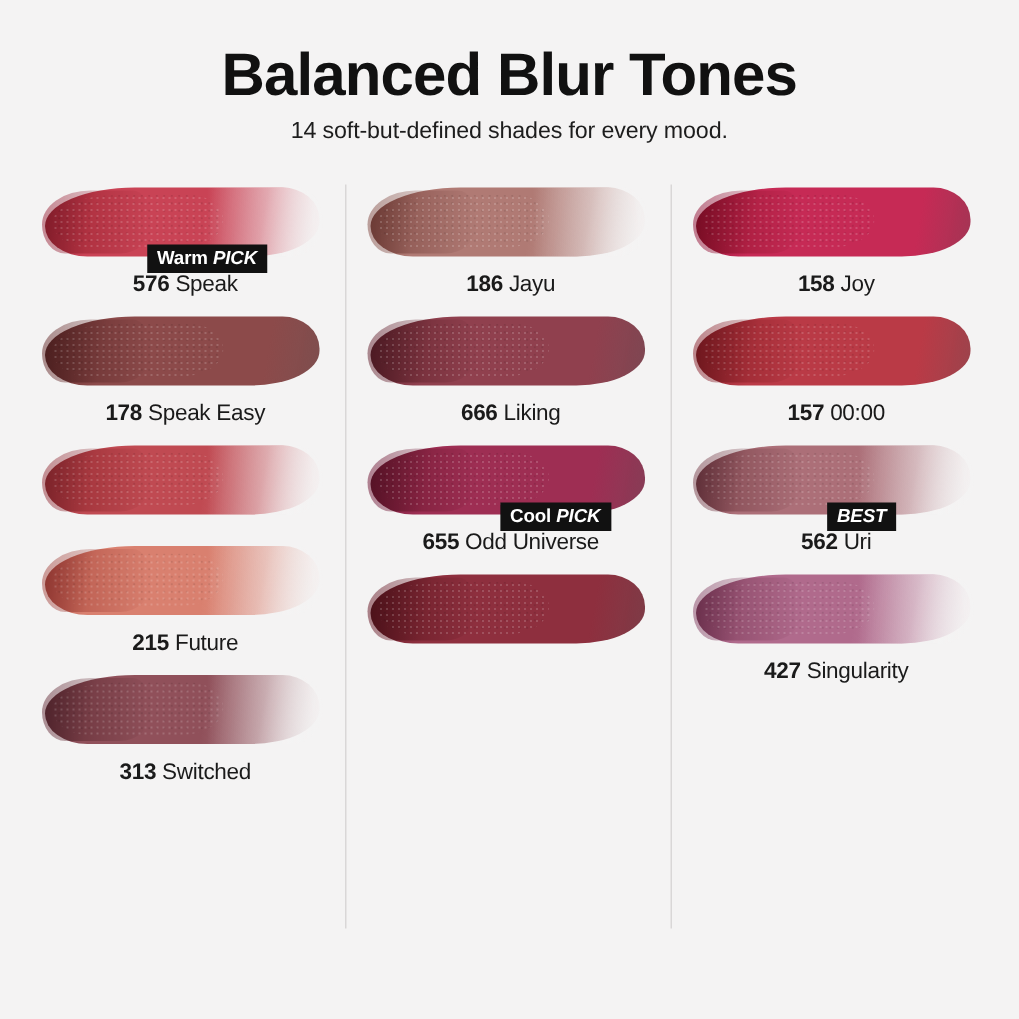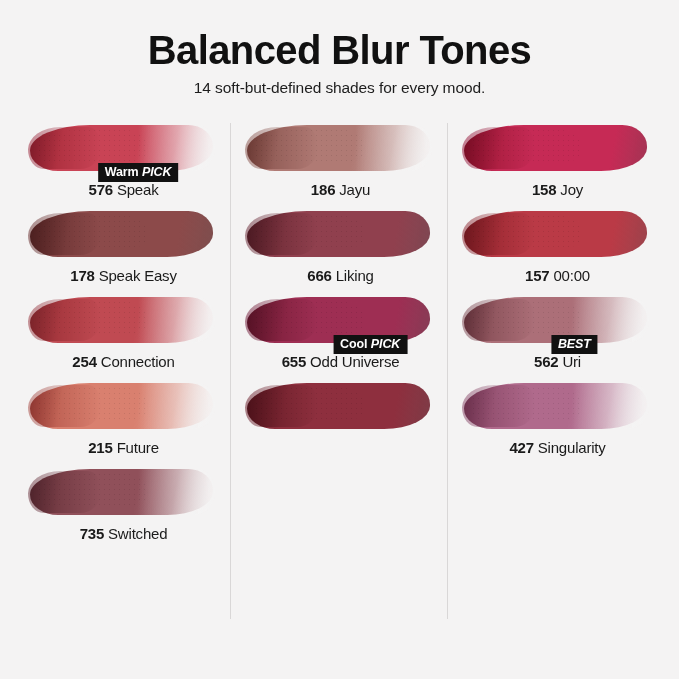--- a/index.html
+++ b/index.html
@@ -203,21 +203,20 @@
         </div>
         <div class="shade">
           <div class="swatch-wrap">
             <div class="swatch">
               <div class="core" style="background: linear-gradient(100deg, rgb(153, 58, 67) 0%, rgb(192, 74, 82) 18%, rgb(192, 74, 82) 58%, rgba(192, 74, 82, 0.8) 78%, rgba(192, 74, 82, 0.333) 92%, rgba(244, 243, 243, 0) 100%);"></div>
               <div class="edge" style="background: linear-gradient(90deg, rgb(153, 58, 67) 0%, rgba(0, 0, 0, 0) 100%);"></div>
               <div class="speckle"></div>
               <div class="sheen"></div>
             </div>
           </div>
-          <div class="label"><span class="code">254</span> <span class="name">Connection</span></div>
         </div>
         <div class="shade">
           <div class="swatch-wrap">
             <div class="swatch">
               <div class="core" style="background: linear-gradient(100deg, rgb(169, 81, 75) 0%, rgb(217, 128, 111) 18%, rgb(217, 128, 111) 58%, rgba(217, 128, 111, 0.8) 78%, rgba(217, 128, 111, 0.333) 92%, rgba(244, 243, 243, 0) 100%);"></div>
               <div class="edge" style="background: linear-gradient(90deg, rgb(169, 81, 75) 0%, rgba(0, 0, 0, 0) 100%);"></div>
               <div class="speckle"></div>
               <div class="sheen"></div>
             </div>
           </div>
@@ -225,21 +224,21 @@
         </div>
         <div class="shade">
           <div class="swatch-wrap">
             <div class="swatch">
               <div class="core" style="background: linear-gradient(100deg, rgb(110, 58, 69) 0%, rgb(144, 80, 90) 18%, rgb(144, 80, 90) 58%, rgba(144, 80, 90, 0.8) 78%, rgba(144, 80, 90, 0.333) 92%, rgba(244, 243, 243, 0) 100%);"></div>
               <div class="edge" style="background: linear-gradient(90deg, rgb(110, 58, 69) 0%, rgba(0, 0, 0, 0) 100%);"></div>
               <div class="speckle"></div>
               <div class="sheen"></div>
             </div>
           </div>
-          <div class="label"><span class="code">735</span> <span class="name">Switched</span></div>
+          <div class="label"><span class="code">313</span> <span class="name">Switched</span></div>
         </div>
       </div>
     <div class="col divided">
         <div class="shade">
           <div class="swatch-wrap">
             <div class="swatch">
               <div class="core" style="background: linear-gradient(100deg, rgb(138, 86, 79) 0%, rgb(176, 122, 116) 18%, rgb(176, 122, 116) 58%, rgba(176, 122, 116, 0.8) 78%, rgba(176, 122, 116, 0.333) 92%, rgba(244, 243, 243, 0) 100%);"></div>
               <div class="edge" style="background: linear-gradient(90deg, rgb(138, 86, 79) 0%, rgba(0, 0, 0, 0) 100%);"></div>
               <div class="speckle"></div>
               <div class="sheen"></div>

